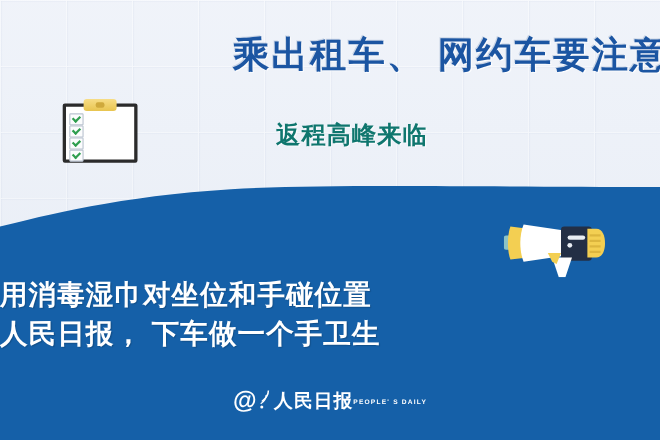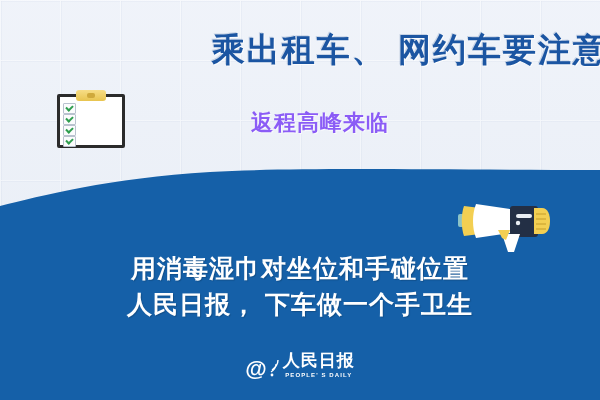--- a/index.html
+++ b/index.html
@@ -53,21 +53,21 @@
   }
   .subtitle {
     position: absolute;
     left: 150px;
     top: 108px;
     width: 340px;
     text-align: center;
     font-size: 22px;
     font-weight: bold;
     letter-spacing: 1px;
-    color: #8b5cf6;
+    color: #0f766e;
     text-shadow: 1px 1px 0 rgba(255,255,255,.7);
     white-space: nowrap;
   }
 
   
   .clipboard {
     position: absolute;
     left: 57px;
     top: 90px;
     width: 68px;
@@ -165,21 +165,21 @@
     width: 92px;
     height: 62px;
   }
 
   
   .message {
     position: absolute;
     left: 0;
     top: 250px;
     width: 600px;
-    text-align: center;
+    text-align: left;
     color: #ffffff;
     font-size: 25px;
     font-weight: bold;
     letter-spacing: 1px;
     line-height: 36px;
     text-shadow: 1px 1px 1px rgba(0,0,0,.18);
   }
   .message .line { display: block; white-space: nowrap; }
 
   
@@ -201,21 +201,21 @@
     position: relative;
     top: 1px;
   }
   .logo-wave {
     position: relative;
     width: 10px;
     height: 20px;
   }
   .logo-cn-wrap {
     display: flex;
-    flex-direction: column;
+    flex-direction: row;
     align-items: center;
     line-height: 1;
   }
   .logo-cn {
     font-size: 17px;
     font-weight: bold;
     color: #ffffff;
     letter-spacing: 1px;
     line-height: 18px;
   }

